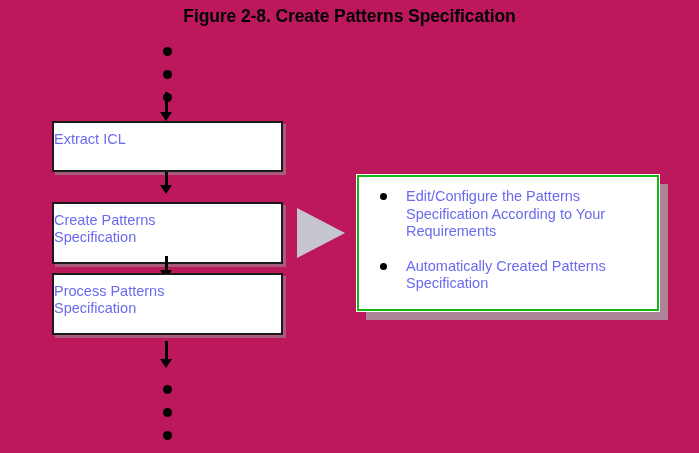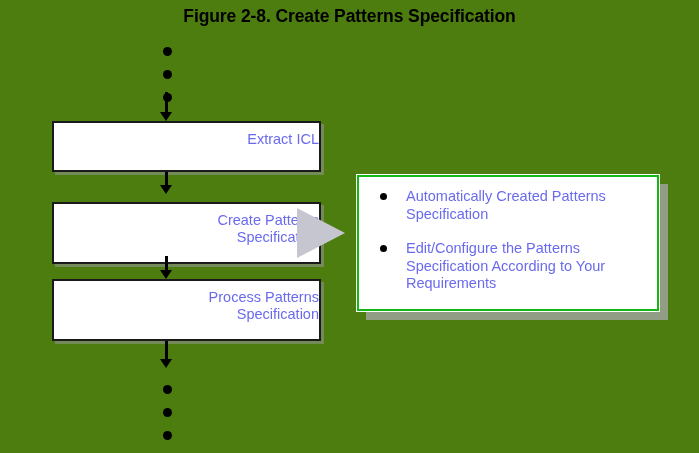--- a/index.html
+++ b/index.html
@@ -7,21 +7,21 @@
     padding: 0;
     background: #ffffff;
   }
   body {
     font-family: "Liberation Sans", sans-serif;
   }
   #figure-root {
     position: relative;
     width: 699px;
     height: 453px;
-    background: #4d7c0f;
+    background: #be185d;
     overflow: hidden;
   }
 
   
   .figure-title {
     position: absolute;
     left: 0;
     top: 6px;
     width: 699px;
     text-align: center;
@@ -85,40 +85,40 @@
   #arrow-box2-box3 .head  { top: 14px; }
 
   #arrow-box3-down { left: 160px; top: 341px; height: 27px; }
   #arrow-box3-down .shaft { height: 19px; }
   #arrow-box3-down .head  { top: 18px; }
 
   
   .process-box {
     position: absolute;
     left: 52px;
-    width: 269px;
+    width: 231px;
     box-sizing: border-box;
     background: #ffffff;
     border: 2px solid #1a1a1a;
     box-shadow: 3px 3px 0 0 rgba(150,150,150,0.55);
-    text-align: right;
+    text-align: left;
   }
   .process-box .box-label {
     display: block;
     font-family: "Liberation Sans", sans-serif;
     font-size: 14.5px;
     line-height: 17px;
     color: #6a6aee;
     padding-top: 8px;
     white-space: pre-line;
   }
 
   #box-extract-icl      { top: 121px; height: 51px; }
   #box-create-patterns  { top: 202px; height: 62px; }
-  #box-process-patterns { top: 279px; height: 62px; }
+  #box-process-patterns { top: 273px; height: 62px; }
 
   
   #callout-pointer {
     position: absolute;
     left: 297px;
     top: 208px;
     width: 0;
     height: 0;
     border-top: 25px solid transparent;
     border-bottom: 25px solid transparent;
@@ -215,22 +215,22 @@
     <div class="dot"></div>
     <div class="dot"></div>
   </div>
 
   <div id="callout-pointer"></div>
 
   <div id="callout-box">
     <ul id="callout-list">
       <li>
         <span class="bullet-glyph"></span>
-        <span>Automatically Created Patterns Specification</span>
+        <span>Edit/Configure the Patterns Specification According to Your Requirements</span>
       </li>
       <li>
         <span class="bullet-glyph"></span>
-        <span>Edit/Configure the Patterns Specification According to Your Requirements</span>
+        <span>Automatically Created Patterns Specification</span>
       </li>
     </ul>
   </div>
 
 </div>
 
 </body></html>

